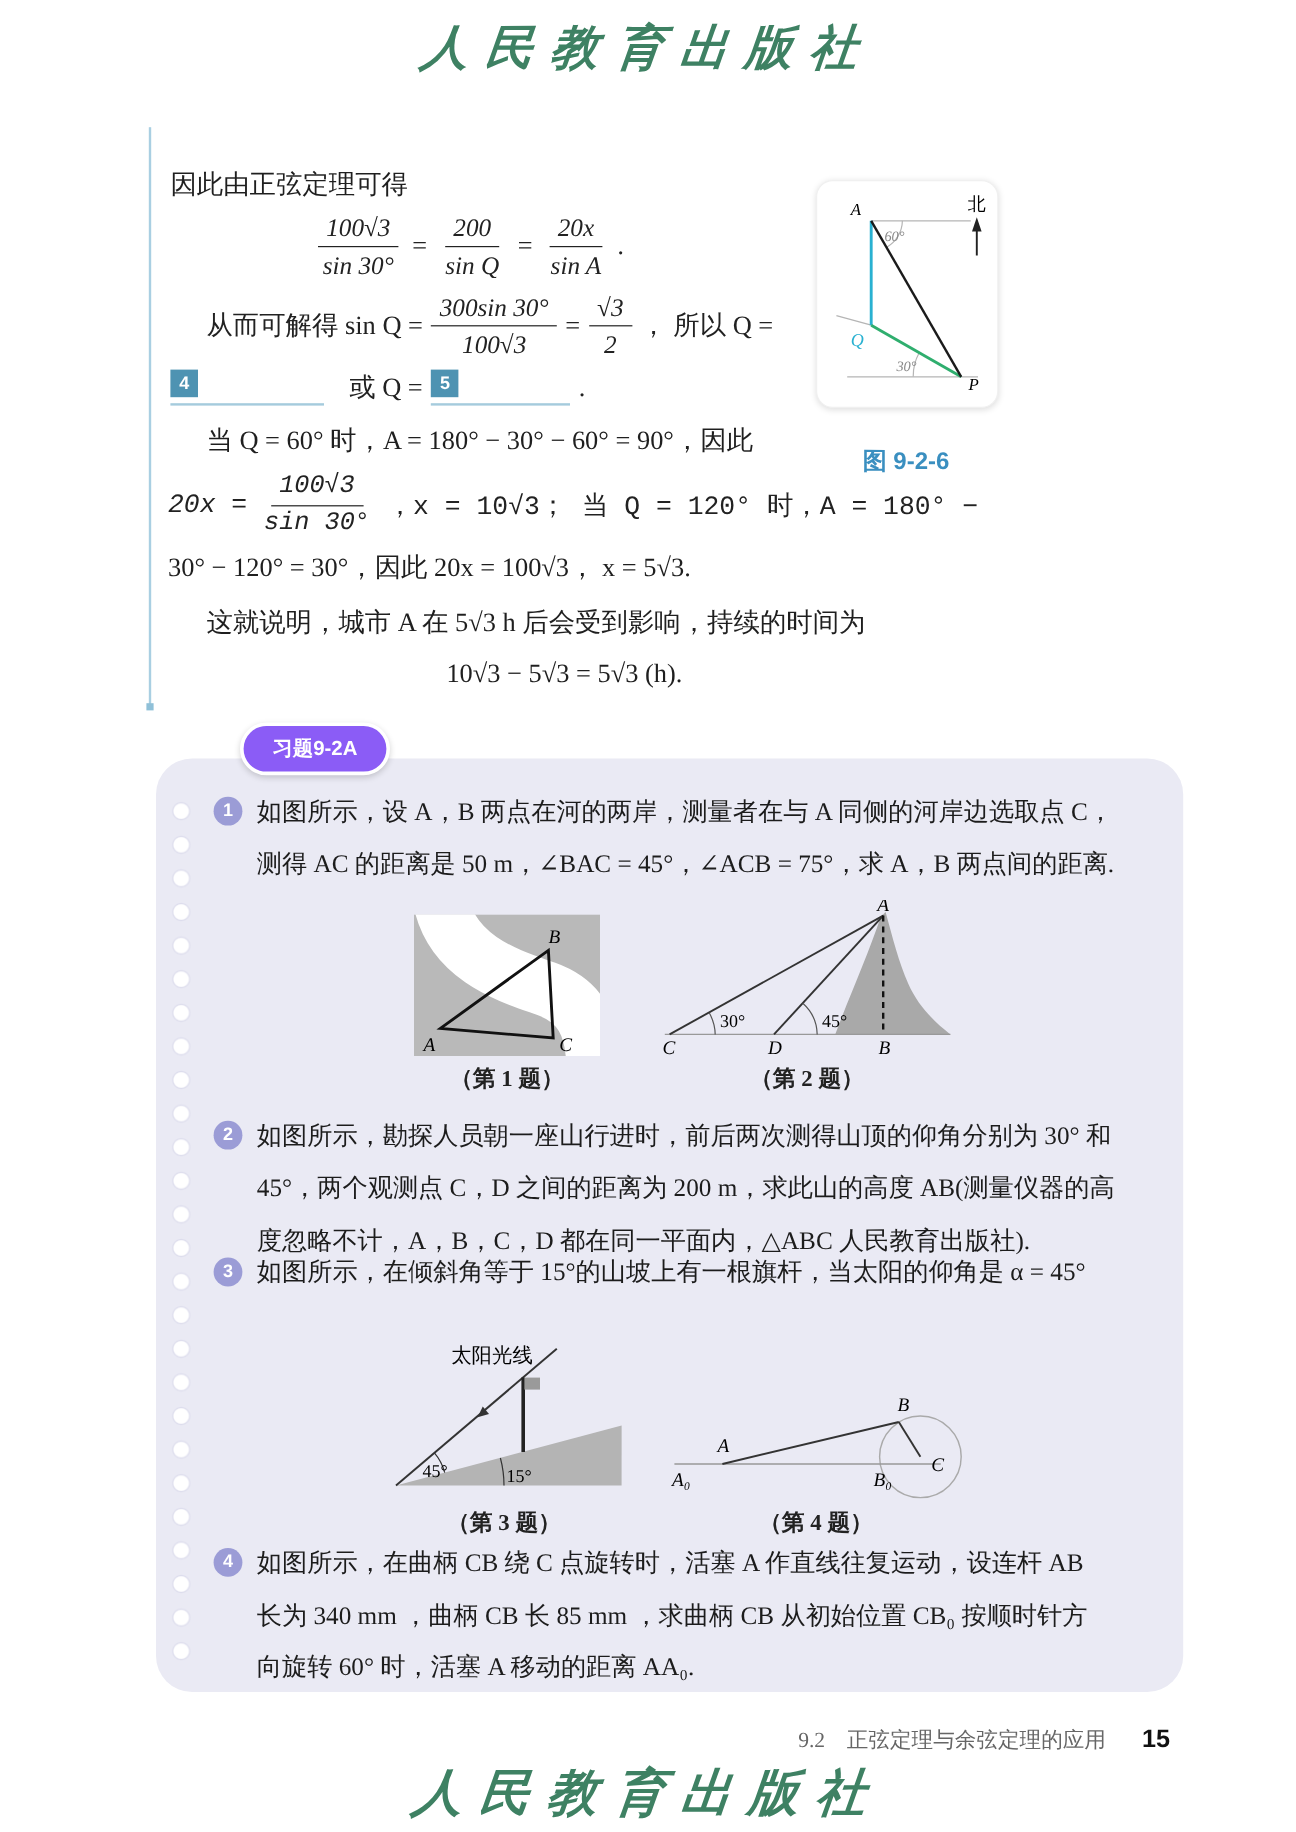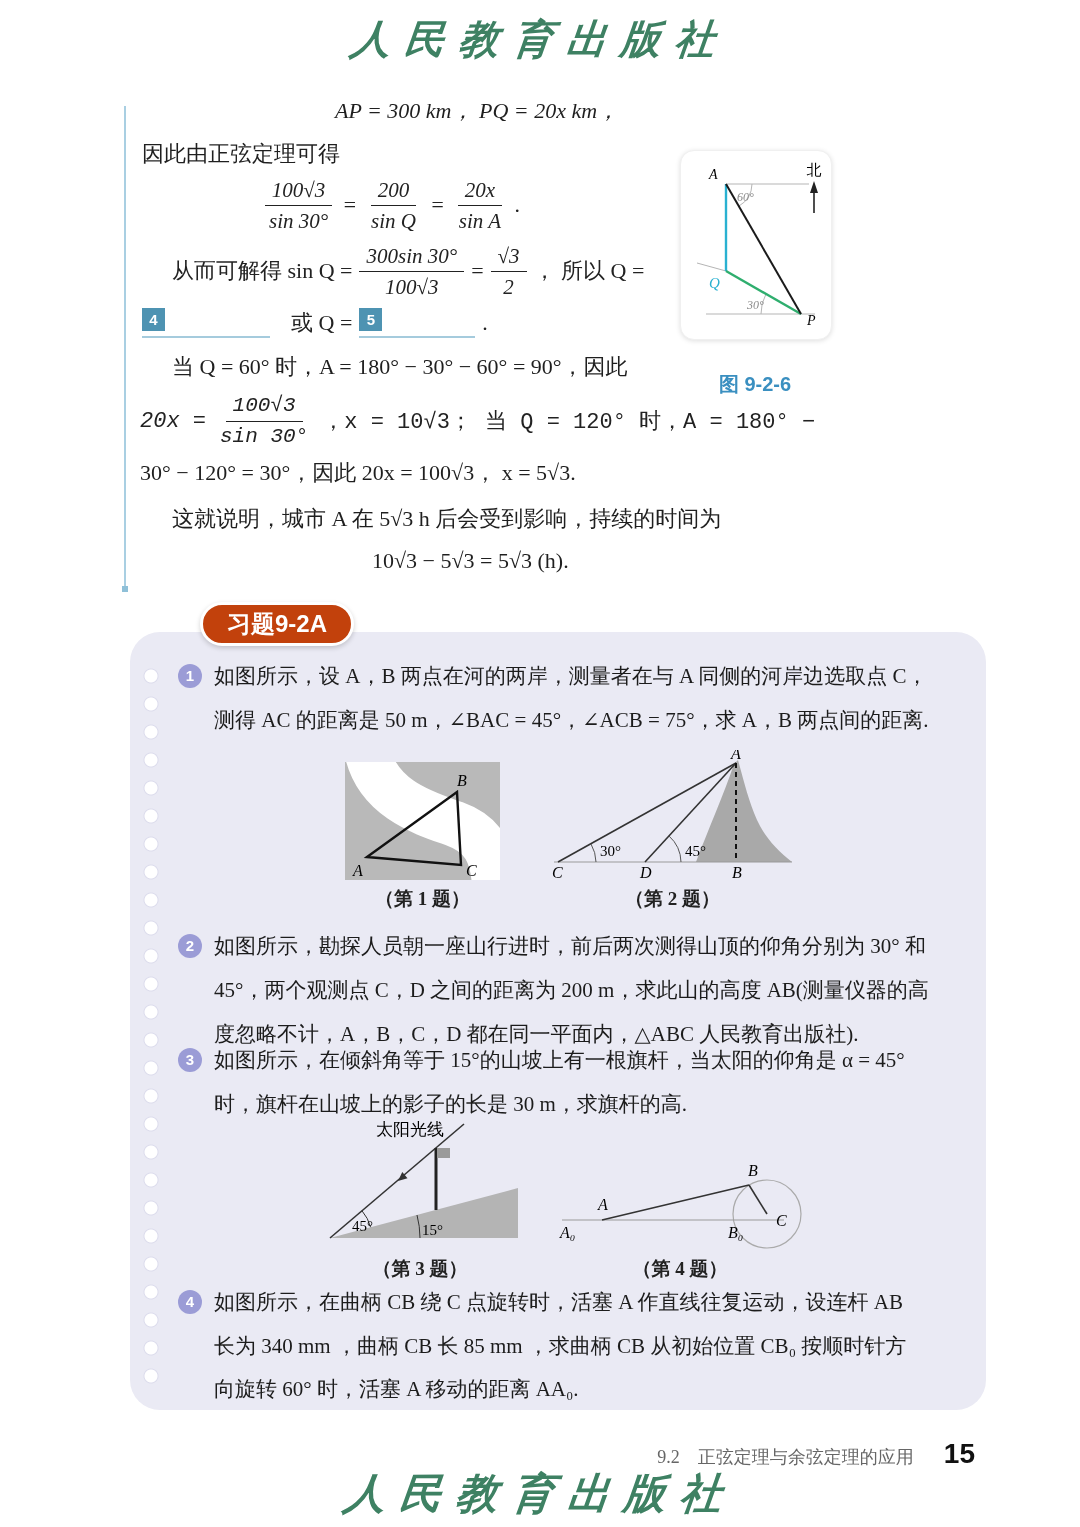--- a/index.html
+++ b/index.html
@@ -18,46 +18,45 @@
   .frac .den{display:block;padding:2px 7px 0;line-height:1.25;}
   .blankline{display:inline-flex;width:128px;height:28px;border-bottom:2px solid #a5cbdd;align-items:flex-start;}
   .blankbox{display:inline-block;width:23px;height:23px;background:#4e93b2;color:#fff;
             font-family:"Liberation Sans",sans-serif;font-style:normal;font-weight:bold;
             font-size:15px;line-height:23px;text-align:center;}
   .figcard{background:#fff;border:1px solid #f0f0f0;border-radius:14px;
            box-shadow:0 1px 5px rgba(0,0,0,.13);}
   .figcaption{color:#3a8fc0;font-weight:bold;font-size:20px;text-align:center;
               font-family:"Liberation Sans",sans-serif;}
   .panel{background:#eaeaf4;border-radius:30px;}
-  .tab{background:#c2410c;border:3px solid #fff;border-radius:22px;color:#fff;
-       font-family:"Liberation Sans",sans-serif;font-weight:bold;font-size:24px;
+  .tab{background:#8b5cf6;border:3px solid #fff;border-radius:22px;color:#fff;
+       font-family:"Liberation Sans",sans-serif;font-weight:bold;font-size:17px;
        line-height:38px;padding:0 24px;box-shadow:0 2px 5px rgba(0,0,0,.18);white-space:nowrap;}
   .holes{width:22px;background-image:radial-gradient(circle at 11px 14px,#ffffff 6px,#dcdcec 7px,rgba(0,0,0,0) 8px);
          background-size:22px 28px;background-repeat:repeat-y;}
   .badge{width:24px;height:24px;border-radius:50%;background:#9b9cd6;color:#fff;
          font-family:"Liberation Sans",sans-serif;font-weight:bold;font-size:15px;
          line-height:24px;text-align:center;}
   .ptext{font-size:21px;line-height:30px;white-space:nowrap;color:#1c1c1c;}
   .pcap{font-size:19px;font-weight:bold;text-align:center;white-space:nowrap;}
   .footer-sec{color:#666;font-size:18px;white-space:nowrap;}
-  .footer-pg{color:#111;font-size:28px;font-weight:bold;font-family:"Liberation Sans",sans-serif;}
+  .footer-pg{color:#111;font-size:21px;font-weight:bold;font-family:"Liberation Sans",sans-serif;}
   svg text{font-family:"Liberation Serif","DejaVu Serif",serif;}
   .it{font-style:italic;}
 </style>
 </head>
 <body>
 
 <div id="page">
 
   <div class="abs logo" style="top:12px;left:50%;transform:translateX(-50%) skewX(-6deg);font-size:40px;">人民教育出版社</div>
 
   <div class="abs vline" style="left:124px;top:106px;height:482px;"></div>
   <div class="abs vdot" style="left:122px;top:586px;"></div>
 
-  <div class="abs soltext mathline" style="left:335px;top:96px;">AP = 300 km， PQ = 20x km，</div>
   <div class="abs soltext" style="left:142px;top:139px;">因此由正弦定理可得</div>
 
   <div class="abs fracrow mathline" style="left:262px;top:176px;">
     <span class="frac">
       <span class="num">100√3</span>
       <span class="den">sin 30°</span>
     </span>
     <span>=</span>
     <span class="frac">
       <span class="num">200</span>
@@ -173,21 +172,20 @@
   <div class="abs pcap" style="left:345px;top:886px;width:155px;">（第 1 题）</div>
   <div class="abs pcap" style="left:585px;top:886px;width:175px;">（第 2 题）</div>
 
   <div class="abs badge" style="left:178px;top:934px;">2</div>
   <div class="abs ptext" style="left:214px;top:931px;">如图所示，勘探人员朝一座山行进时，前后两次测得山顶的仰角分别为 30° 和</div>
   <div class="abs ptext" style="left:214px;top:975px;">45°，两个观测点 C，D 之间的距离为 200 m，求此山的高度 AB(测量仪器的高</div>
   <div class="abs ptext" style="left:214px;top:1019px;">度忽略不计，A，B，C，D 都在同一平面内，△ABC 人民教育出版社).</div>
 
   <div class="abs badge" style="left:178px;top:1048px;">3</div>
   <div class="abs ptext" style="left:214px;top:1045px;">如图所示，在倾斜角等于 15°的山坡上有一根旗杆，当太阳的仰角是 α = 45°</div>
-  <div class="abs ptext" style="left:214px;top:1089px;">时，旗杆在山坡上的影子的长是 30 m，求旗杆的高.</div>
 
   <div class="abs" style="left:318px;top:1118px;">
     <svg width="215" height="128" viewBox="0 0 215 128">
       <polygon points="12,120 200,70 200,120" fill="#b4b4b4"></polygon>
       <line x1="12" y1="120" x2="146" y2="6" stroke="#333" stroke-width="1.6"></line>
       <polygon points="80,63 89.5,60.3 84.3,54.1" fill="#333"></polygon>
       <line x1="118" y1="92" x2="118" y2="30" stroke="#222" stroke-width="3"></line>
       <rect x="119" y="30" width="13" height="10" fill="#9a9a9a"></rect>
       <path d="M 52.6 109.2 A 42 42 0 0 0 44 92.8" fill="none" stroke="#333" stroke-width="1"></path>
       <path d="M 102 120 A 90 90 0 0 0 99 97" fill="none" stroke="#333" stroke-width="1"></path>

